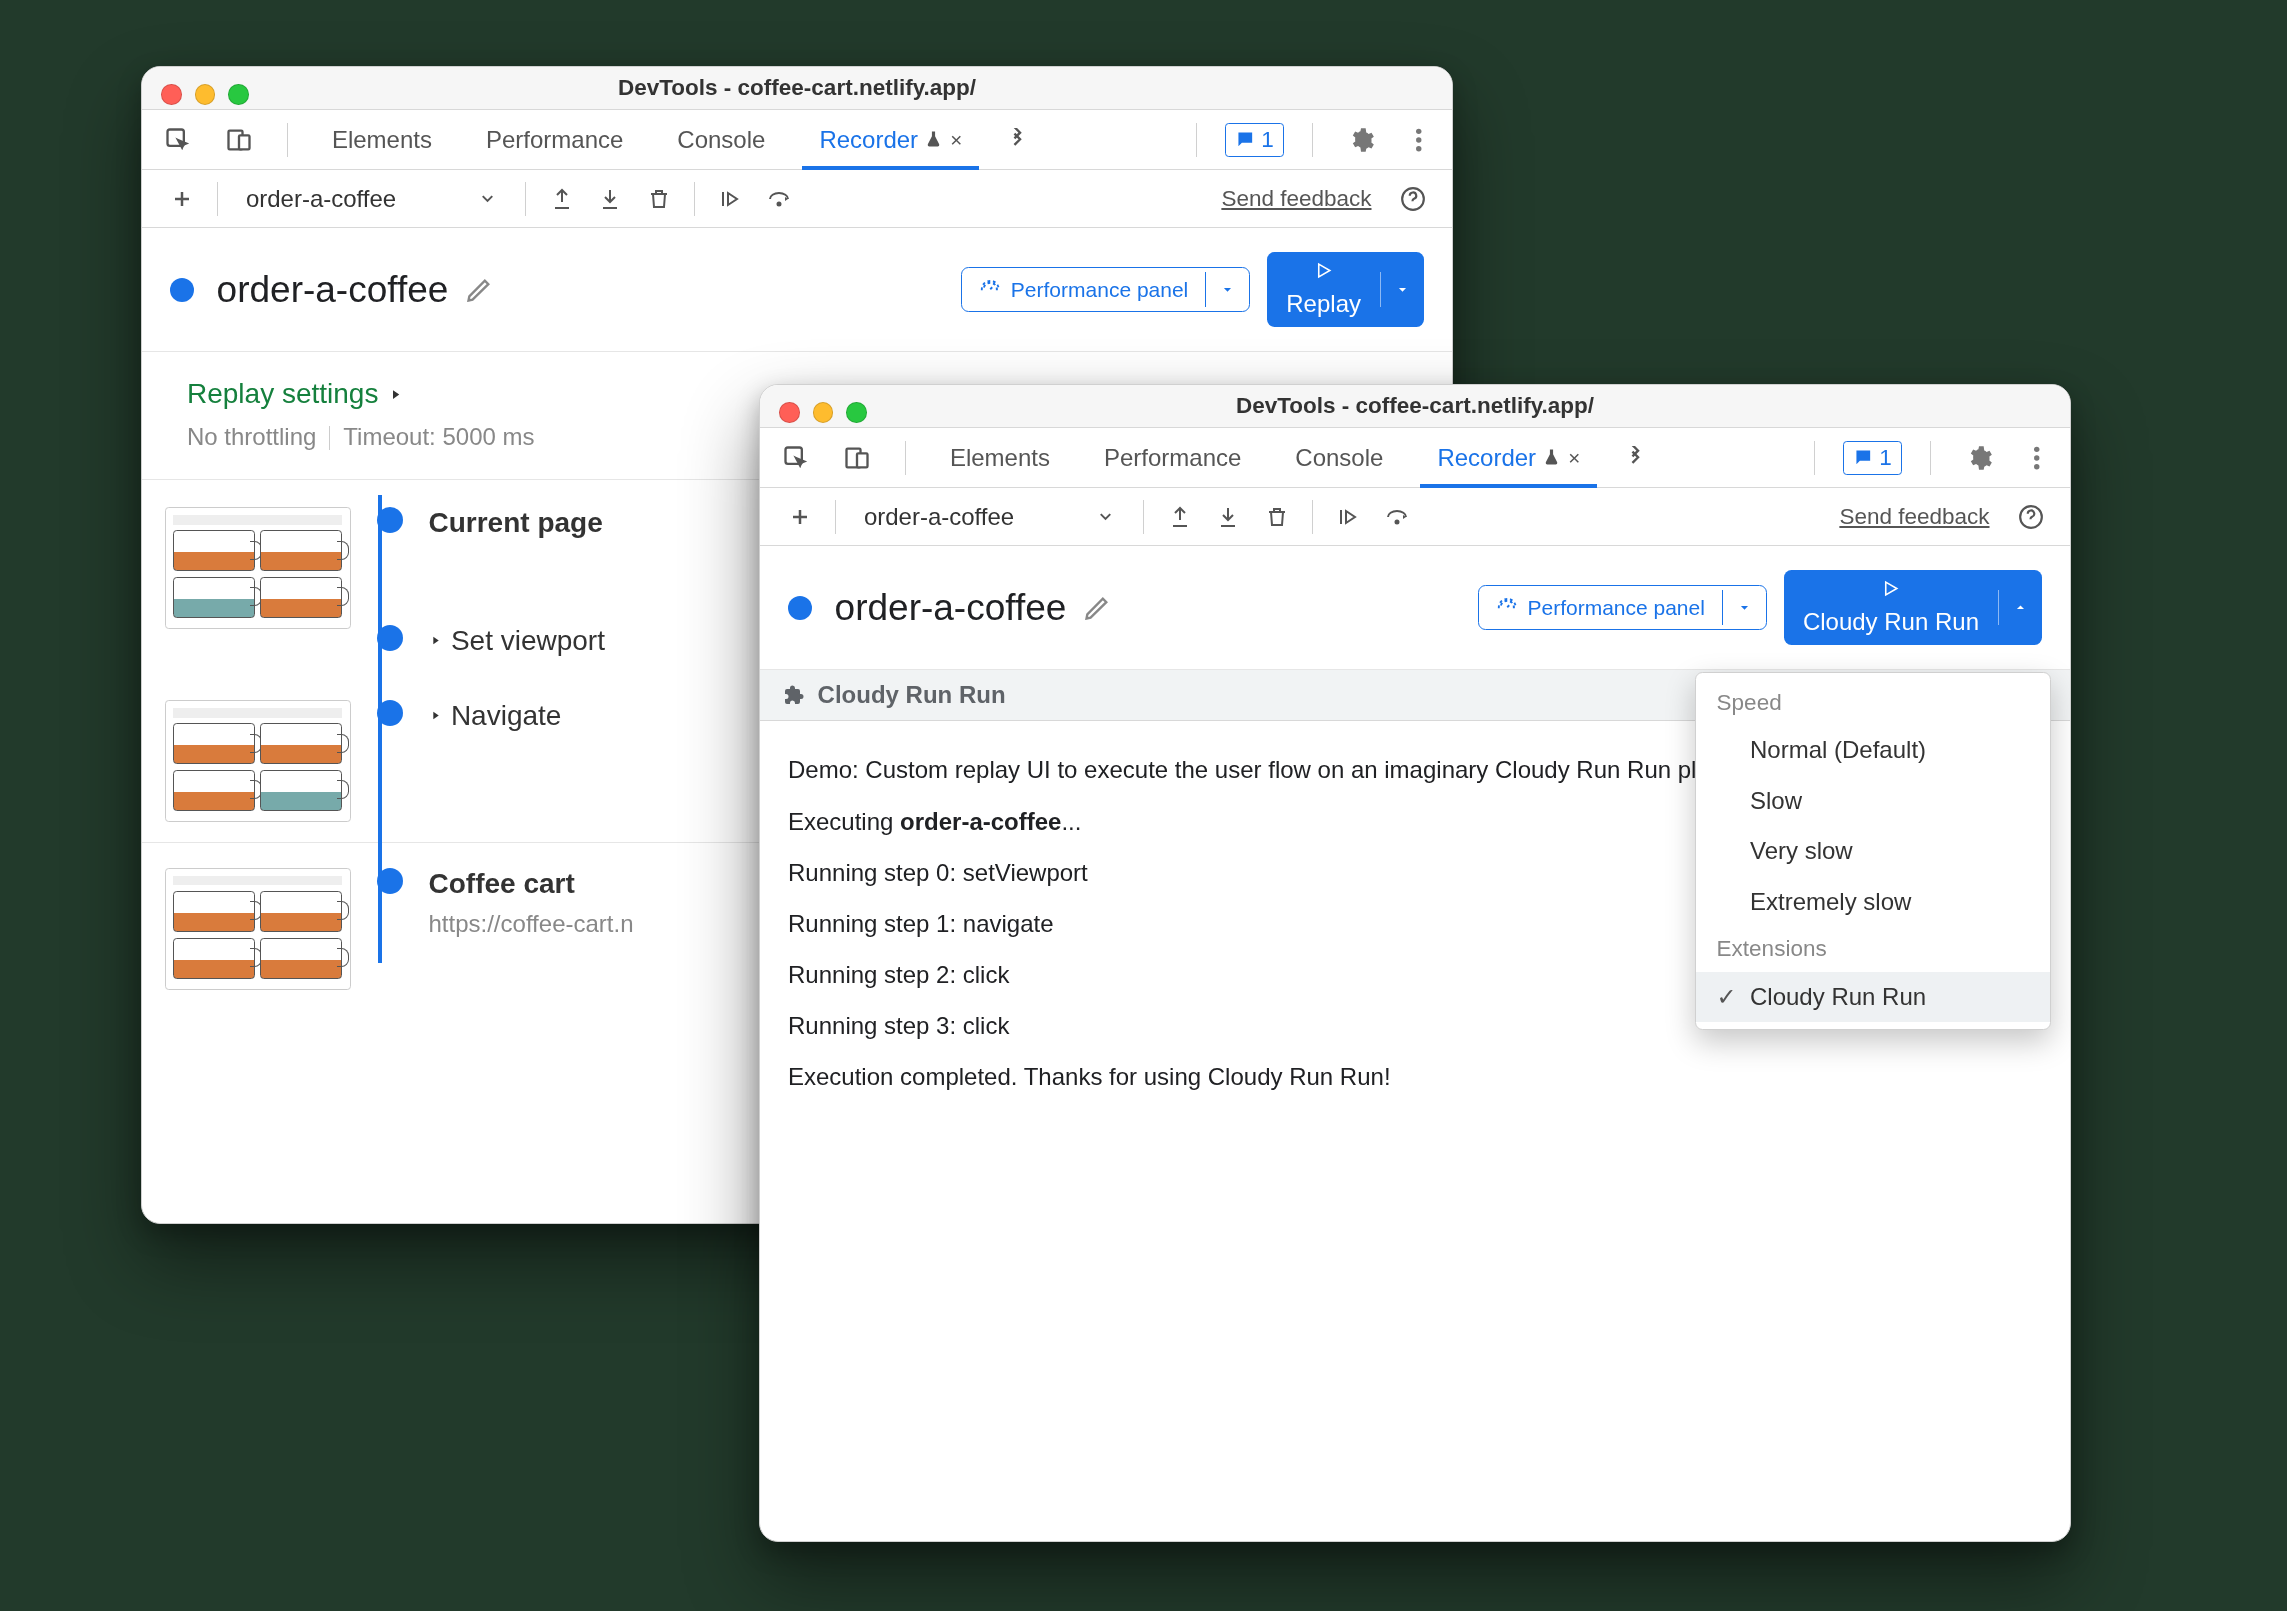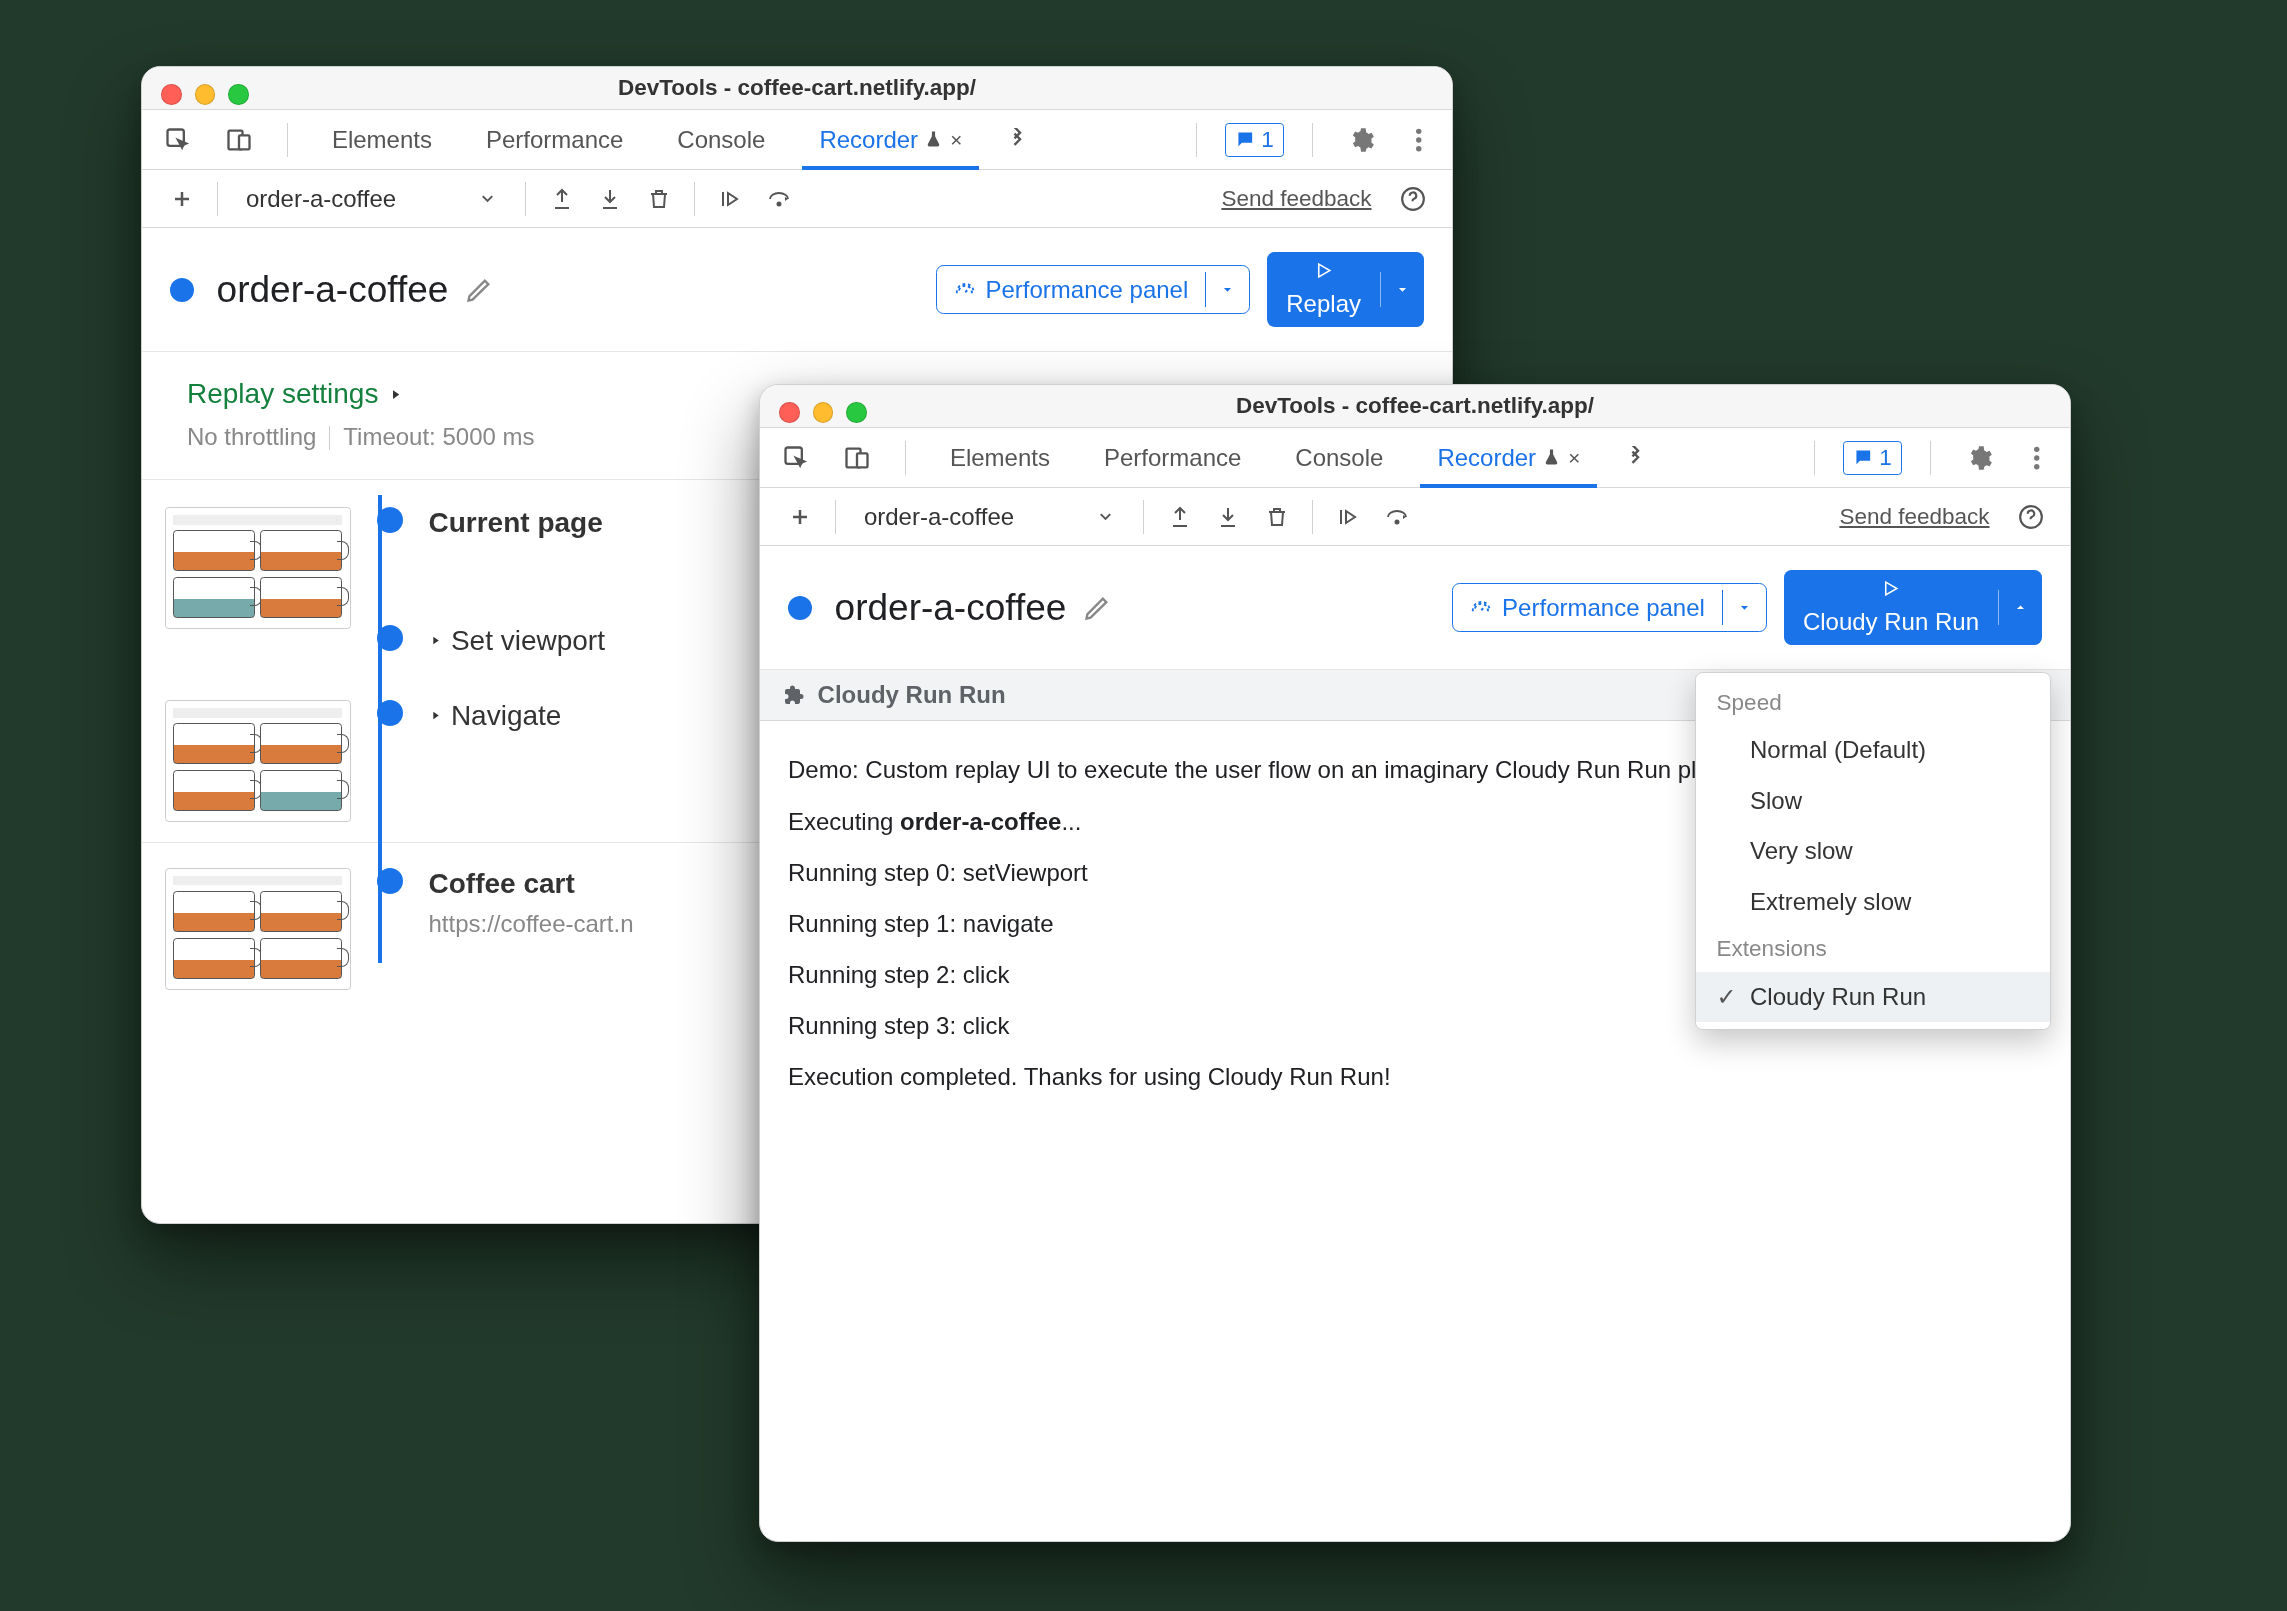--- a/index.html
+++ b/index.html
@@ -75,21 +75,21 @@
     display:flex; align-items:center; gap:17px;
     border-bottom: 0.9px solid #e6e6e6;
   }
   .blue-dot { width:24px; height:24px; border-radius:50%; background:#1a73e8; }
   .rec-title { font-size:37px; color:#202124; margin-left:5.6px; }
   .edit-icon{color:#888;}
   .perf-panel {
     display:flex;align-items:center;
     border:1.9px solid #1a73e8; border-radius:7.5px; overflow:hidden;
   }
-  .perf-panel .main{display:flex;align-items:flex-end;gap:9.4px;padding:9.4px 17px;color:#1a73e8;font-size:24px;font-weight:500;}
+  .perf-panel .main{display:flex;align-items:flex-start;gap:9.4px;padding:9.4px 17px;color:#1a73e8;font-size:21px;font-weight:500;}
   .perf-panel .caret{border-left:1.9px solid #1a73e8;padding:9.4px 13px;color:#1a73e8;}
   .primary-btn {
     display:flex;align-items:center;
     background:#1a73e8; color:#fff; border-radius:7.5px; overflow:hidden;
   }
   .primary-btn .main{display:flex;align-items:center;gap:9.4px;padding:9.4px 19px;font-size:24px;font-weight:500;flex-direction:column;}
   .primary-btn .caret{border-left:0.9px solid rgba(255,255,255,0.5);padding:9.4px 13px;}
 
   .body-area { padding: 0; overflow:hidden; }
 

